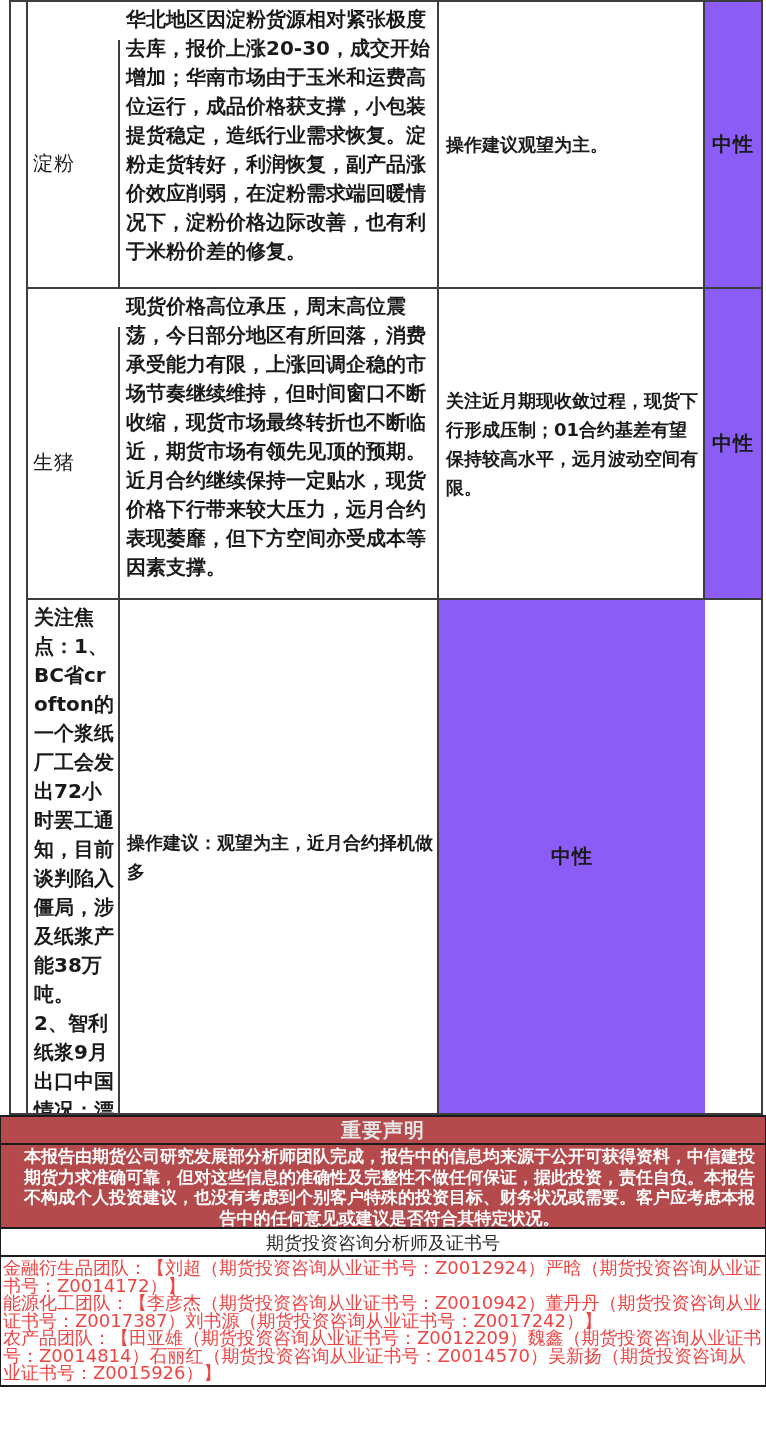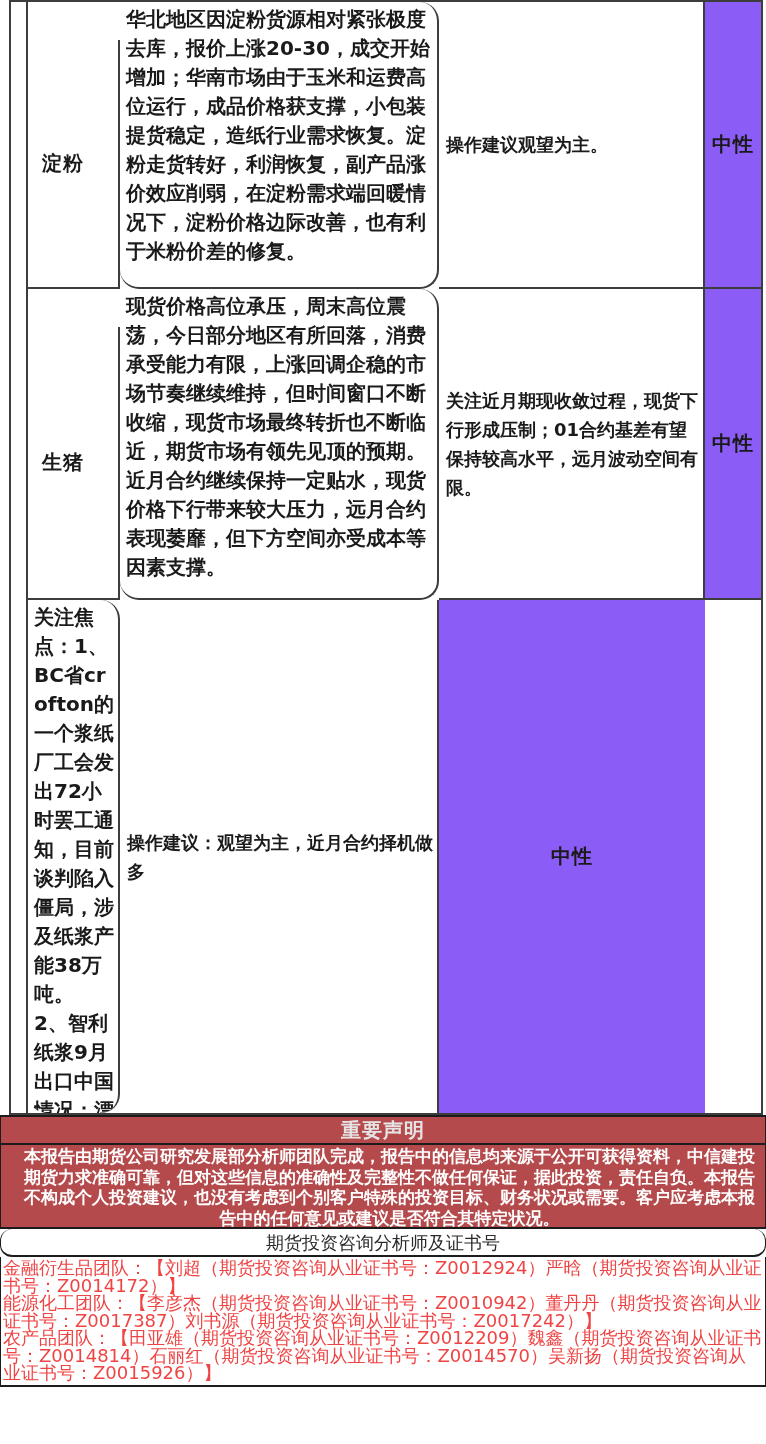--- a/index.html
+++ b/index.html
@@ -24,32 +24,31 @@
     grid-template-columns: 17px 92px 319px 266px 1fr;
     grid-template-rows: 287px 311px 1fr;
     background: #ffffff;
   }
   .cell { box-sizing: border-box; overflow: hidden; }
   .b-r { border-right: 2px solid #3d3d3d; }
   .b-b { border-bottom: 2px solid #3d3d3d; }
   .strip-cell { grid-column: 1; grid-row: 1 / span 3; }
   .name-cell {
     display: flex; align-items: center;
-    padding-left: 14px;
-    font-size: 20px; font-weight: 700;
+    padding-left: 5px;
+    font-size: 20px; font-weight: 400;
     letter-spacing: 1px;
     margin-top: 38px;
   }
   .analysis-cell {
     padding: 3px 4px 0 6px;
     font-size: 20px; font-weight: 600;
     line-height: 29px;
     white-space: pre-wrap;
     word-break: break-all;
-    border-radius: 19px;
   }
   .advice-cell {
     display: flex; align-items: center;
     padding: 0 4px 0 7px;
     font-size: 18px; font-weight: 600;
     line-height: 29px;
     word-break: break-all;
   }
   .rating-cell {
     display: flex; align-items: center; justify-content: center;
@@ -98,21 +97,20 @@
     box-sizing: border-box;
     height: 28px;
     background: #ffffff;
     border-bottom: 2px solid #1c1c1c;
     border-left: 1px solid #1c1c1c;
     border-right: 1px solid #1c1c1c;
     font-size: 18px;
     text-align: center;
     line-height: 27px;
     color: #2a2a2a;
-    border-radius: 12px;
   }
   .analysts-body {
     box-sizing: border-box;
     min-height: 126px;
     background: #ffffff;
     border-bottom: 2px solid #1c1c1c;
     border-left: 1px solid #1c1c1c;
     border-right: 1px solid #1c1c1c;
     padding: 2px 2px 3px 2px;
     font-size: 18px;

